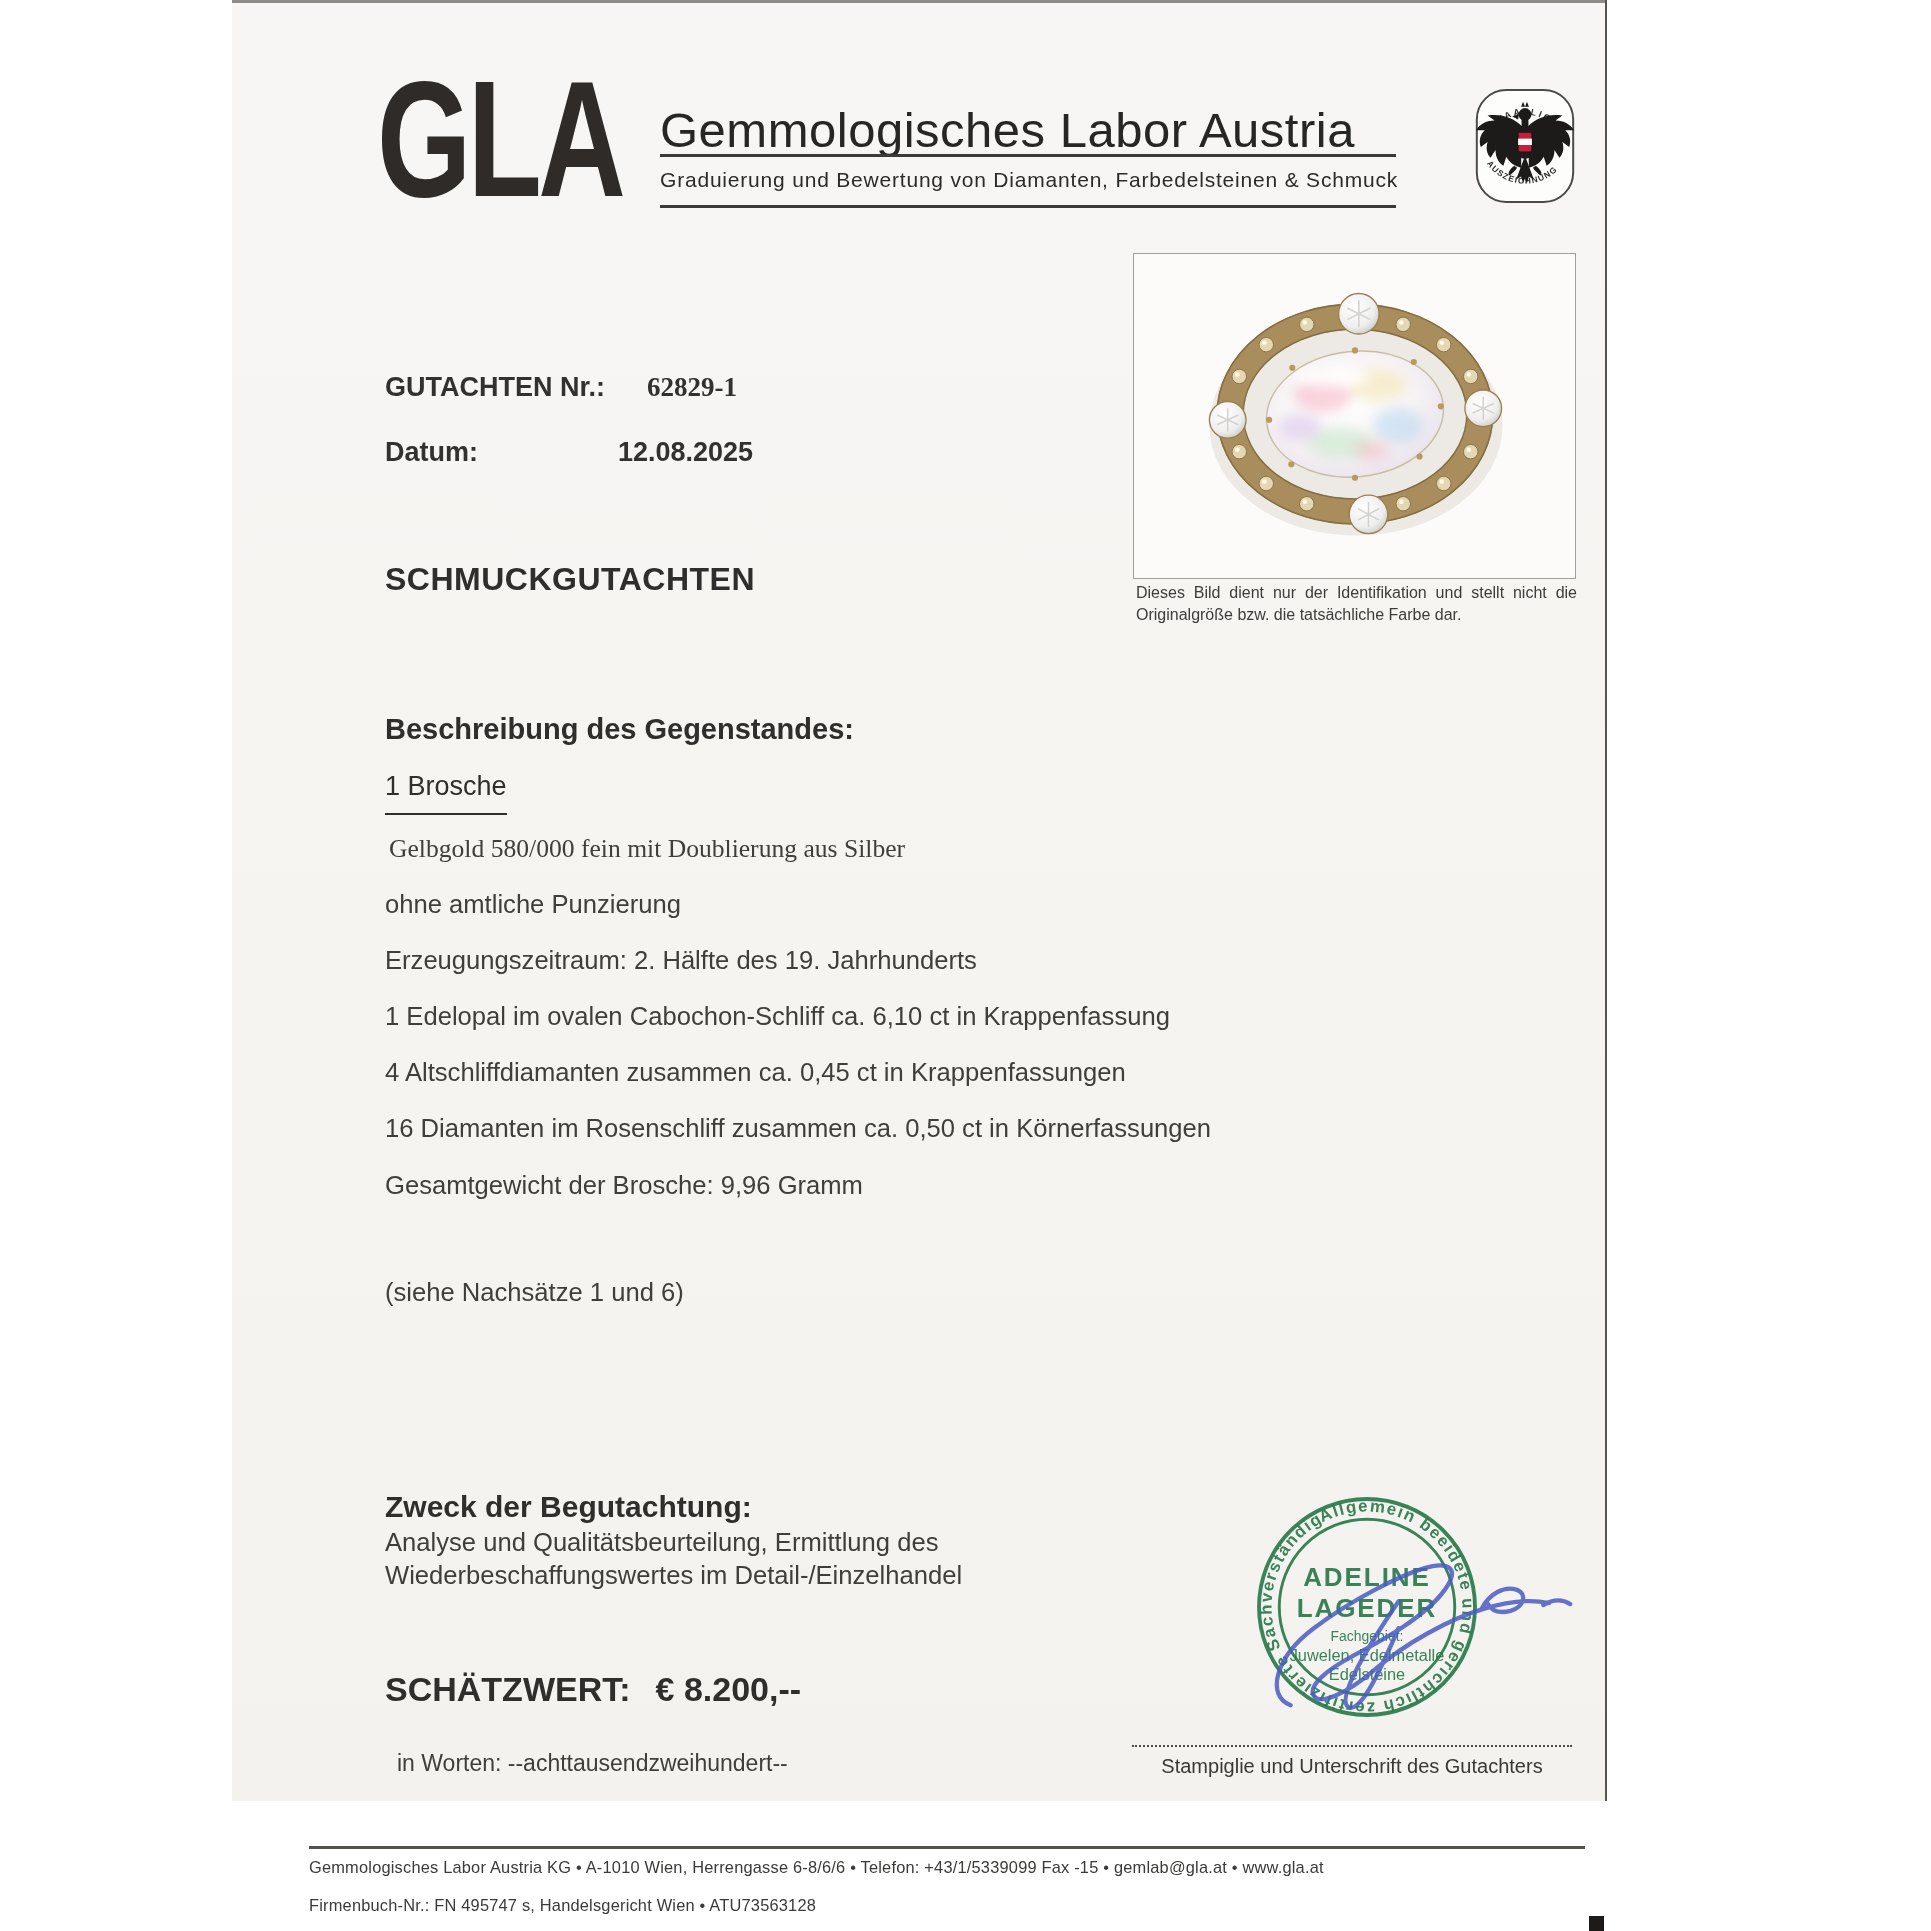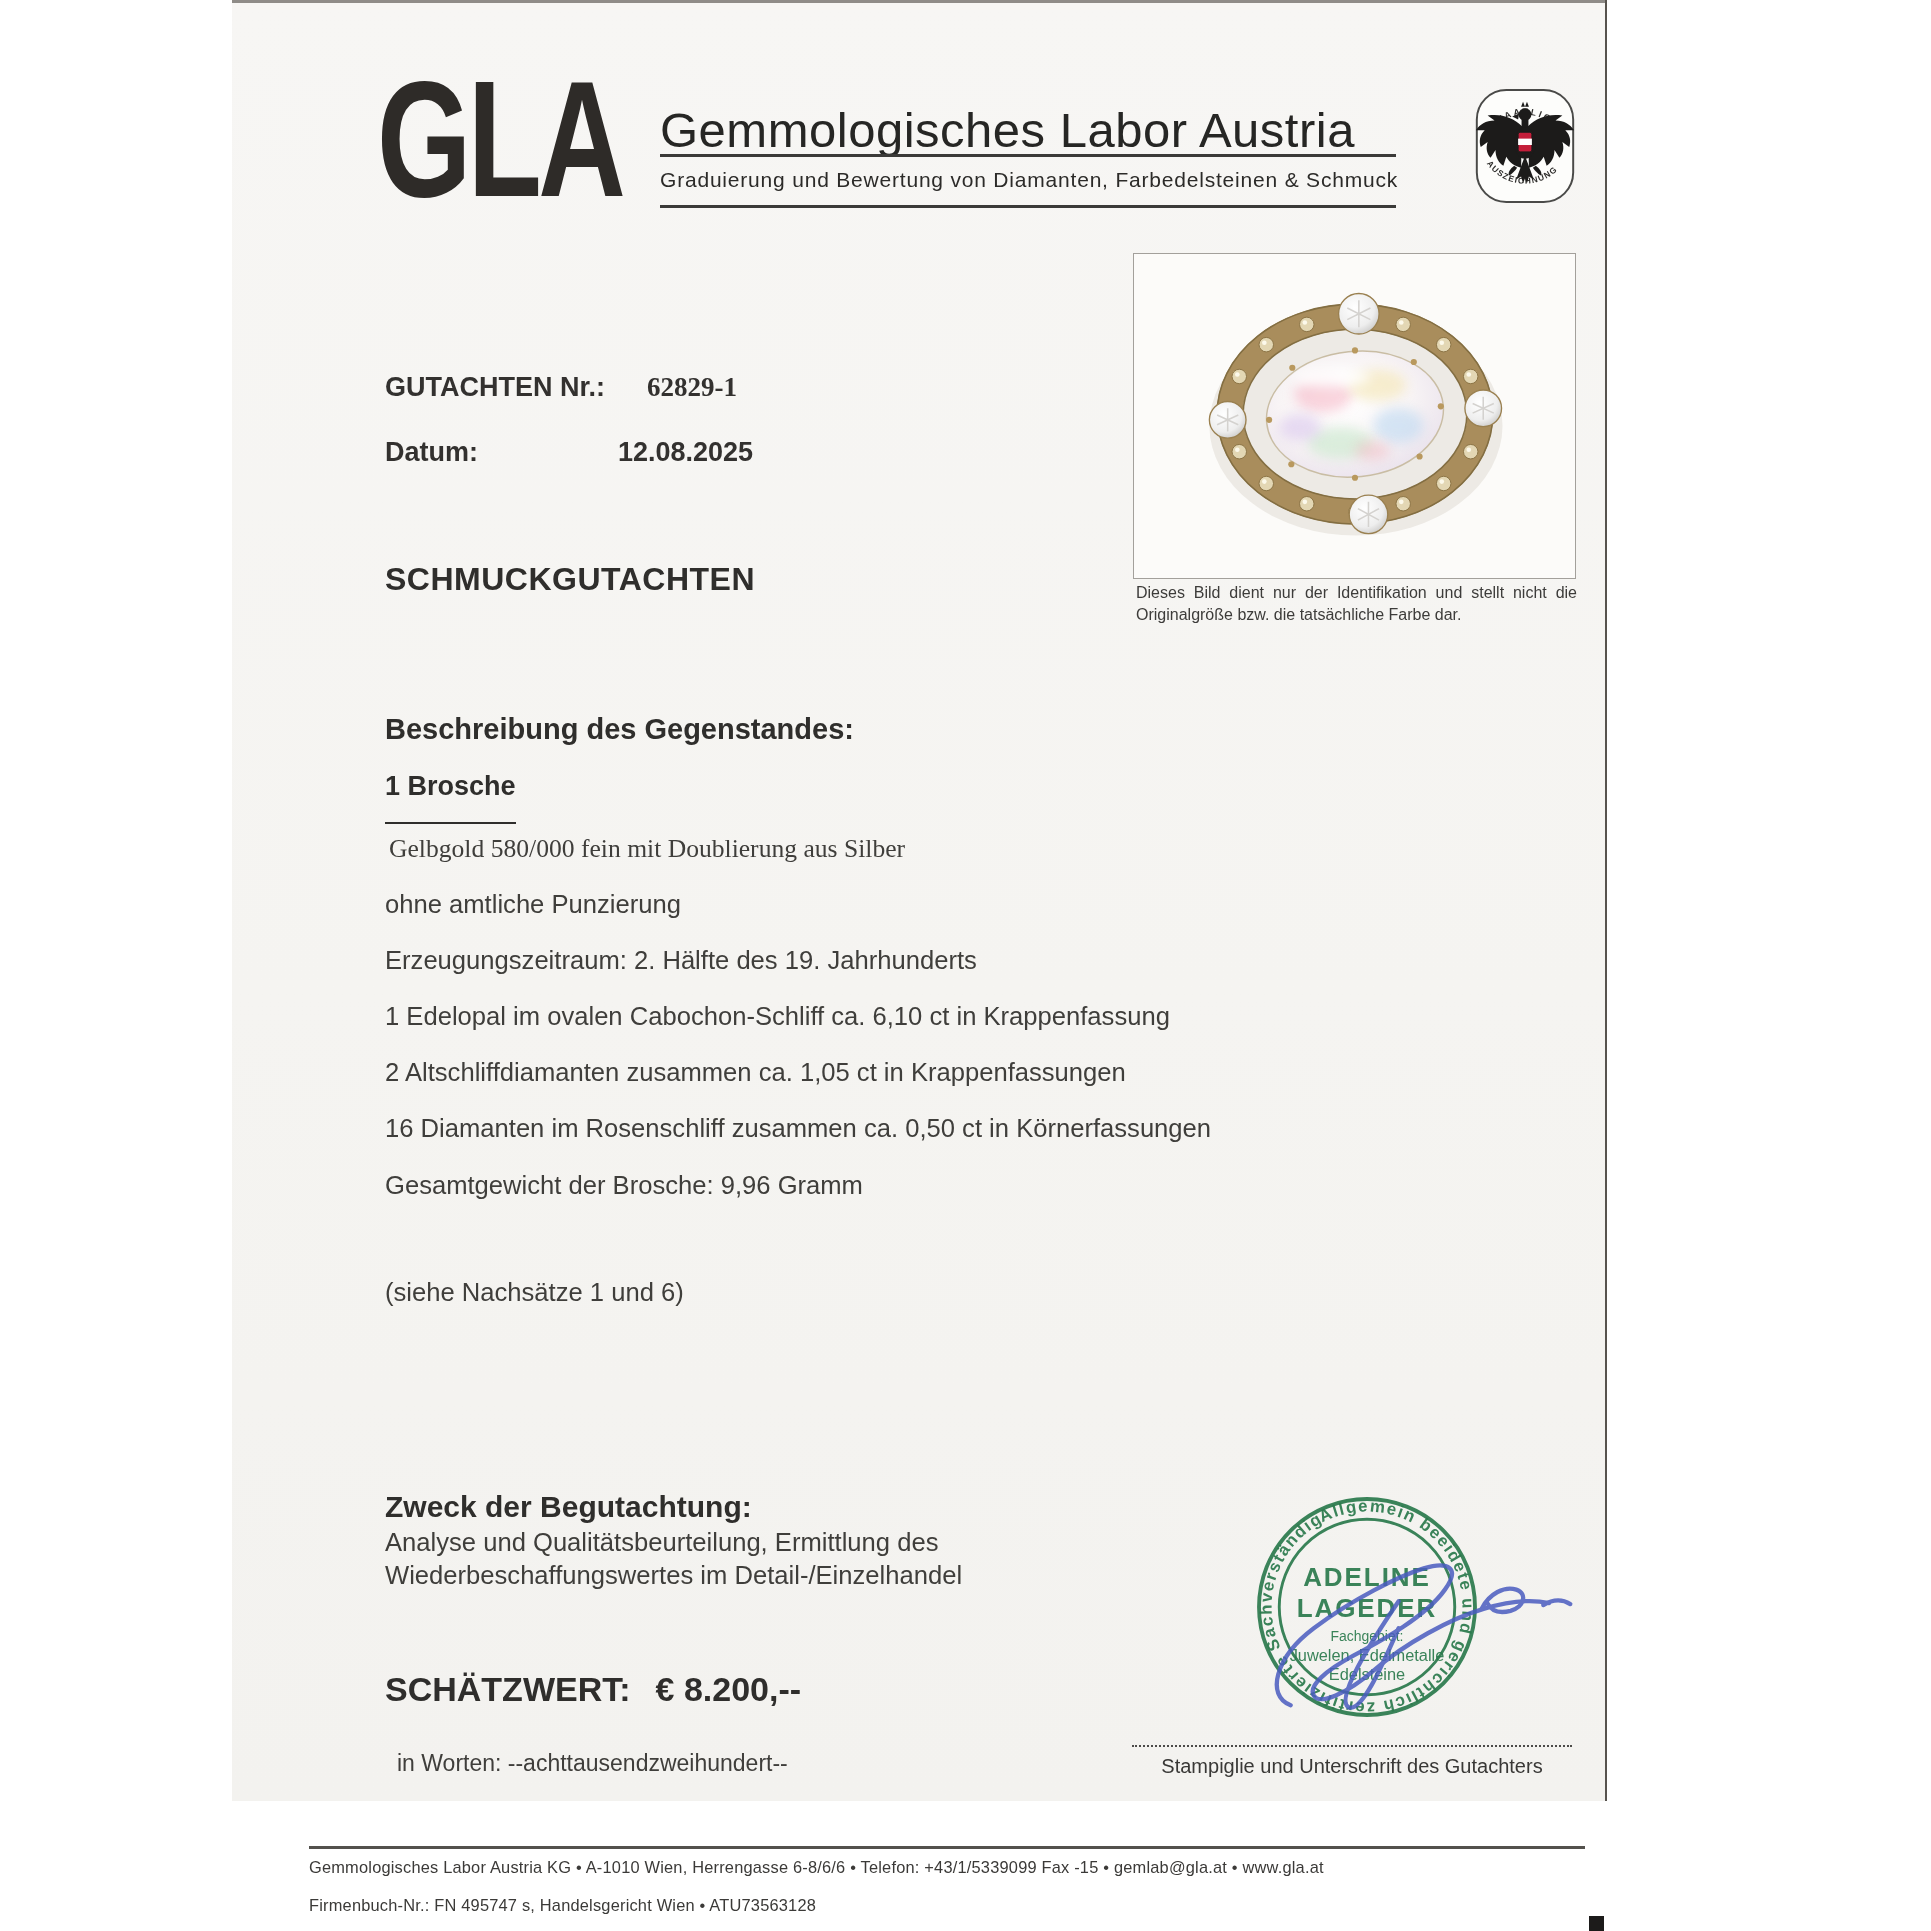--- a/index.html
+++ b/index.html
@@ -19,21 +19,21 @@
   .emblem{left:1241px;top:87px;width:104px;height:118px;}
   
   .metaLabel{font-size:27px;font-weight:bold;color:#33312f;white-space:nowrap;}
   .metaVal{font-size:27px;font-weight:bold;color:#33312f;white-space:nowrap;}
   
   .frame{left:901px;top:253px;width:443px;height:326px;background:#fcfbf9;border:1px solid #a3a09b;box-sizing:border-box;}
   .caption{left:904px;top:582px;width:441px;font-size:16px;line-height:1.36;color:#3d3c3a;text-align:justify;}
   
   .h1{font-size:32px;font-weight:bold;color:#2f2e2c;letter-spacing:0.5px;white-space:nowrap;}
   .h2{font-size:29px;font-weight:bold;color:#2f2e2c;white-space:nowrap;}
-  .h3{font-size:27px;font-weight:bold;color:#2f2e2c;white-space:nowrap;border-bottom:2.9px solid #2f2e2c;padding-bottom:20px;}
+  .h3{font-size:27px;font-weight:normal;color:#2f2e2c;white-space:nowrap;border-bottom:2.9px solid #2f2e2c;padding-bottom:11px;}
   .body-line{font-size:25.6px;color:#3f3e3b;white-space:nowrap;}
   .zw-head{font-size:30px;font-weight:bold;color:#2f2e2c;white-space:nowrap;}
   .sw{font-size:34px;font-weight:bold;color:#2f2e2c;white-space:nowrap;}
   .sw .amt{margin-left:25px;}
   .words{font-size:23px;color:#3f3e3b;white-space:nowrap;margin-left:12px;}
   
   .stamp{left:1000px;top:1472px;width:270px;height:270px;}
   .signature{left:1022px;top:1543px;width:324px;height:180px;}
   .dotline{left:900px;top:1745px;width:440px;height:0;border-top:2.9px dotted #4c4b49;}
   .stamp-cap{left:900px;top:1755px;width:440px;text-align:center;font-size:20px;color:#393836;white-space:nowrap;}
@@ -197,21 +197,21 @@
   <div class="abs caption">Dieses Bild dient nur der Identifikation und stellt nicht die Originalgröße bzw. die tatsächliche Farbe dar.</div>
 
   <div class="abs h1" style="left:153px;top:561px;">SCHMUCKGUTACHTEN</div>
   <div class="abs h2" style="left:153px;top:713px;">Beschreibung des Gegenstandes:</div>
   <div class="abs h3" style="left:153px;top:771px;">1 Brosche</div>
 
   <div class="abs body-line" style="left:157px;top:834px;font-family:Liberation Serif, serif;">Gelbgold 580/000 fein mit Doublierung aus Silber</div>
   <div class="abs body-line" style="left:153px;top:890px;">ohne amtliche Punzierung</div>
   <div class="abs body-line" style="left:153px;top:946px;">Erzeugungszeitraum: 2. Hälfte des 19. Jahrhunderts</div>
   <div class="abs body-line" style="left:153px;top:1002px;">1 Edelopal im ovalen Cabochon-Schliff ca. 6,10 ct in Krappenfassung</div>
-  <div class="abs body-line" style="left:153px;top:1058px;">2 Altschliffdiamanten zusammen ca. 1,05 ct in Krappenfassungen</div>
+  <div class="abs body-line" style="left:153px;top:1058px;">4 Altschliffdiamanten zusammen ca. 0,45 ct in Krappenfassungen</div>
   <div class="abs body-line" style="left:153px;top:1114px;">16 Diamanten im Rosenschliff zusammen ca. 0,50 ct in Körnerfassungen</div>
   <div class="abs body-line" style="left:153px;top:1171px;">Gesamtgewicht der Brosche: 9,96 Gramm</div>
   <div class="abs body-line" style="left:153px;top:1278px;">(siehe Nachsätze 1 und 6)</div>
 
   <div class="abs zw-head" style="left:153px;top:1490px;">Zweck der Begutachtung:</div>
   <div class="abs body-line" style="left:153px;top:1561px;">Wiederbeschaffungswertes im Detail-/Einzelhandel</div>
   <div class="abs body-line" style="left:153px;top:1528px;">Analyse und Qualitätsbeurteilung, Ermittlung des</div>
 
   <div class="abs sw" style="left:153px;top:1670px;">
     <span>SCHÄTZWERT:</span><span class="amt">€ 8.200,--</span>

